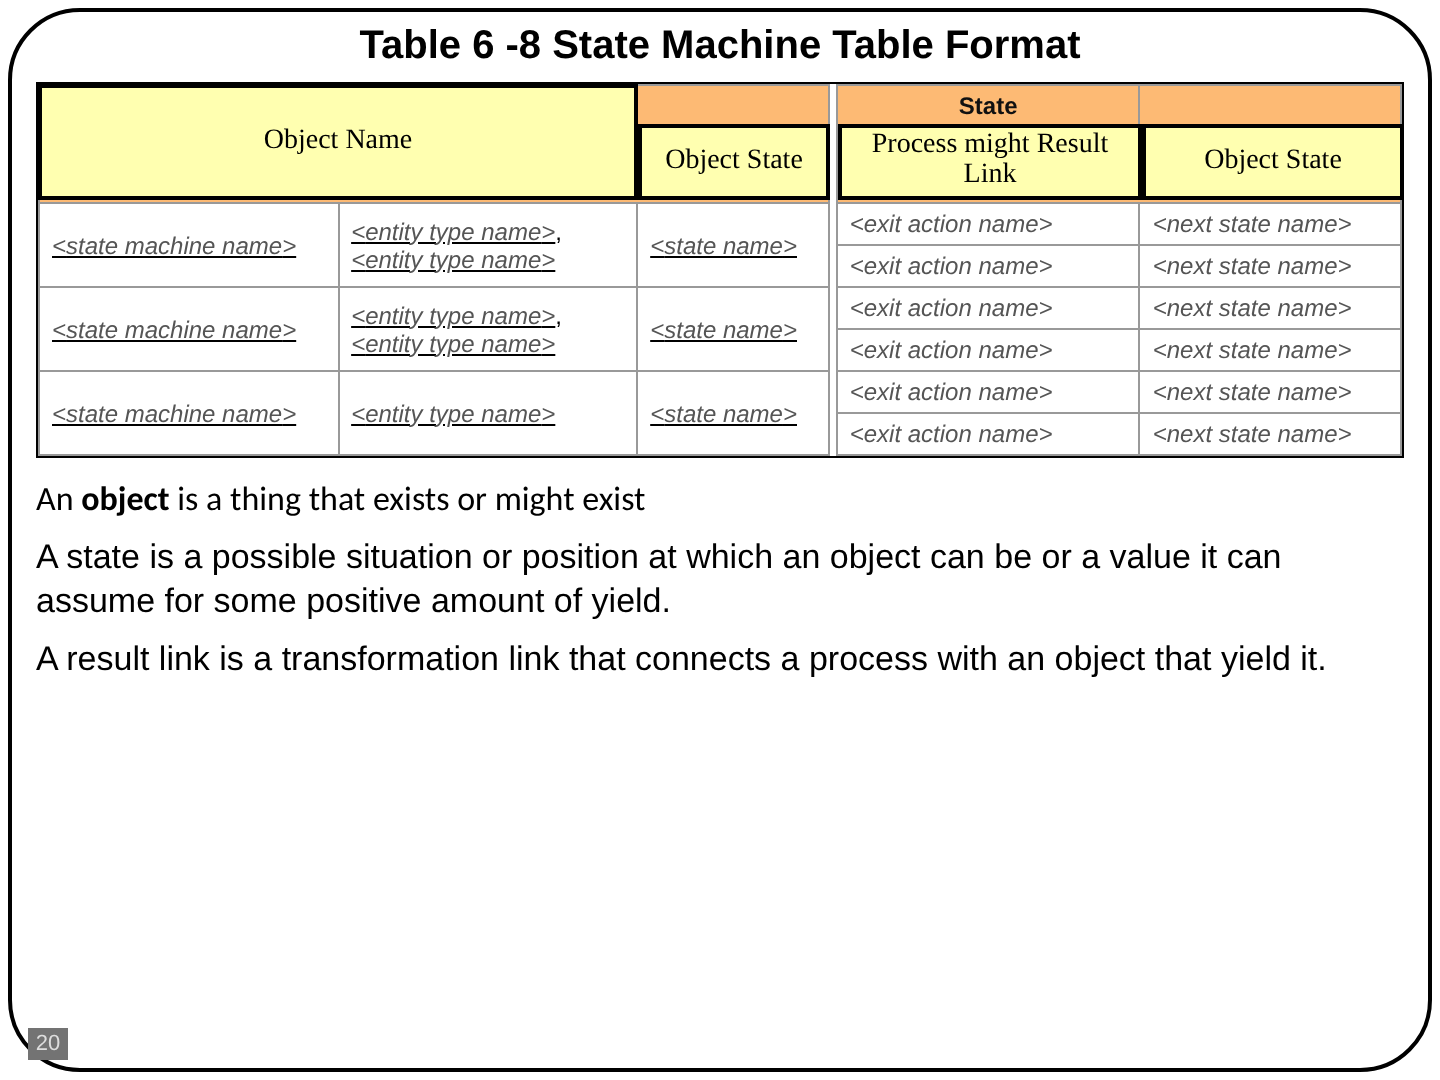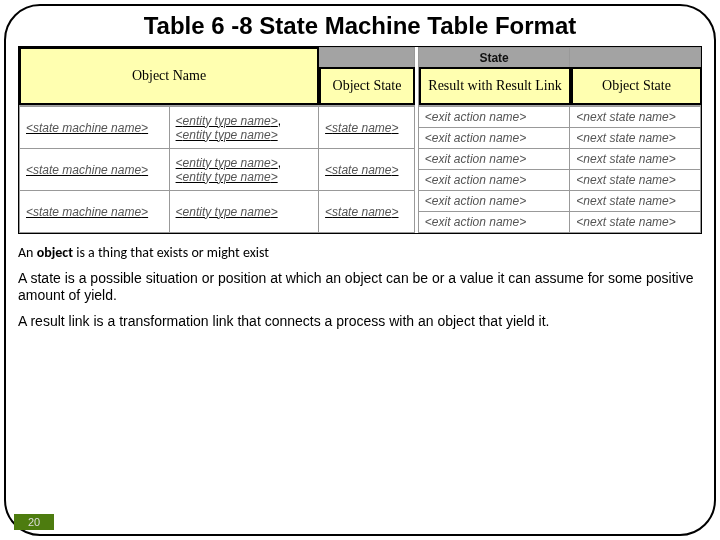--- a/index.html
+++ b/index.html
@@ -15,41 +15,41 @@
   .frame {
     position: absolute;
     inset: 4px;
     border: 2px solid #000;
     border-radius: 36px;
     pointer-events: none;
   }
   .title {
     text-align: center;
     font-weight: bold;
-    font-size: 24px;
+    font-size: 20px;
     margin: 12px 0 6px 0;
   }
   .tbl-wrap {
     width: 684px;
     margin: 0 auto 10px auto;
     position: relative;
     border: 1px solid #000;
   }
   table {
     border-collapse: collapse;
     width: 100%;
     font-size: 12px;
   }
   th, td {
     border: 1px solid #999;
     padding: 3px 6px;
     vertical-align: middle;
     background: #fff;
   }
-  th { font-weight: bold; background: #a3a3a3; color: #111; }
+  th { font-weight: bold; background: #fdba74; color: #111; }
   .row-span { vertical-align: middle; text-decoration: underline; }
   .placeholder { color: #555; font-style: italic; }
   .placeholder::before { content: "<"; }
   .placeholder::after { content: ">"; }
 
   
   .ov {
     position: absolute;
     background: #ffffb0;
     border: 2px solid #000;
@@ -62,51 +62,51 @@
     line-height: 1.05;
     z-index: 5;
   }
   .ov-objname { left: 0; top: 0; width: 300px; height: 58px; }
   .ov-objstate { left: 300px; top: 20px; width: 96px; height: 38px; }
   .spacer-col { width: 2px; padding:0; border:none; background:#fff; }
   .ov-proc { left: 400px; top: 20px; width: 152px; height: 38px; }
   .ov-objstate2 { left: 552px; top: 20px; width: 131px; height: 38px; }
 
   .para {
-    font-size: 14px;
+    font-size: 17px;
     margin: 4px 18px 8px 18px;
     line-height: 1.25;
   }
   .para.first { font-family: "Calibri", Arial, sans-serif; }
   .obj-bold { font-weight: bold; }
   .pg {
     position: absolute;
     left: 14px;
     bottom: 10px;
-    width: 40px;
+    width: 20px;
     height: 16px;
-    background: #4d7c0f;
+    background: #737373;
     color: #ddd;
     font-size: 11px;
     text-align: center;
     line-height: 16px;
   }
 </style>
 </head>
 <body>
 
 <div class="frame"></div>
 
 <div class="title">Table 6 -8 State Machine Table Format</div>
 
 <div class="tbl-wrap">
 
   <div class="ov ov-objname">Object Name</div>
   <div class="ov ov-objstate">Object State</div>
-  <div class="ov ov-proc">Result with Result Link</div>
+  <div class="ov ov-proc">Process might Result Link</div>
   <div class="ov ov-objstate2">Object  State</div>
 
   <table>
     <colgroup>
       <col style="width:150px">
       <col style="width:150px">
       <col style="width:96px">
       <col style="width:4px">
       <col style="width:152px">
       <col style="width:131px">

